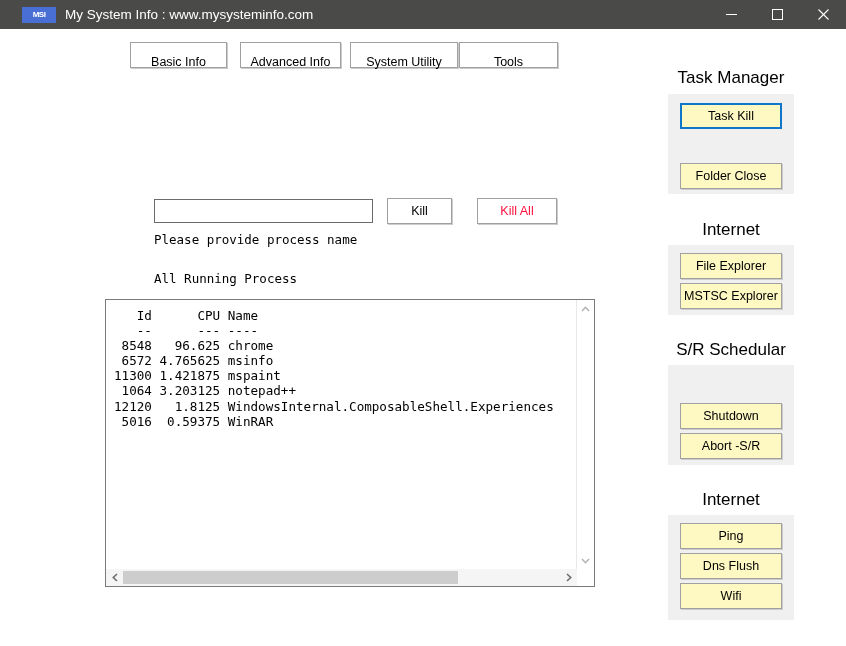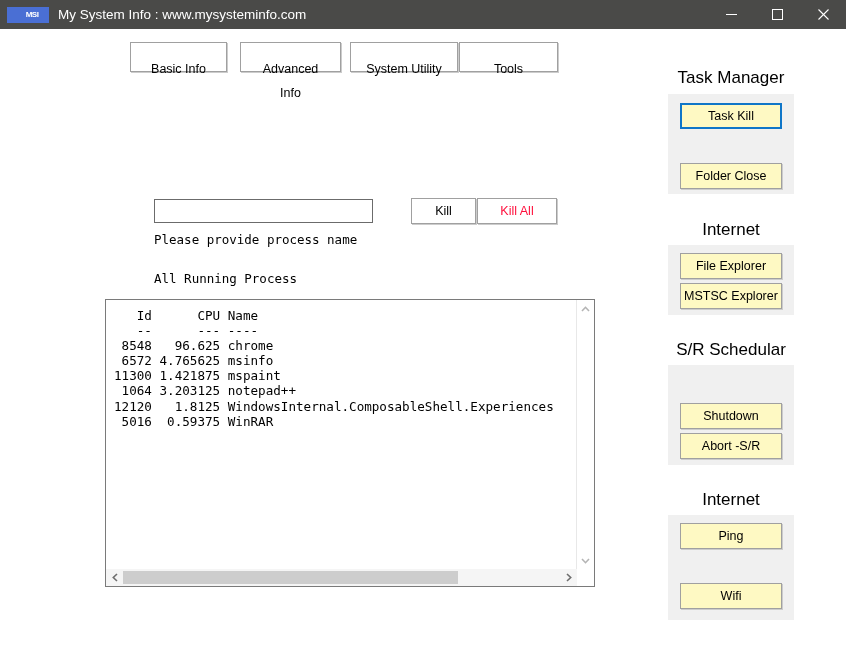--- a/index.html
+++ b/index.html
@@ -19,31 +19,30 @@
   .titlebar {
     position: absolute;
     left: 0; top: 0;
     width: 846px; height: 29px;
     background: #4a4a48;
     display: flex;
     align-items: center;
   }
   .app-icon {
     width: 34px; height: 16px;
-    margin-left: 7px;
+    margin-left: 22px;
     background: #4a6fd4;
     color: #ffffff;
     font-size: 8px;
     font-weight: bold;
     line-height: 16px;
     text-align: center;
     letter-spacing: -0.5px;
     font-family: "Liberation Sans", sans-serif;
     flex: none;
-    padding-left: 8px;
   }
   .title-text {
     margin-left: 9px;
     color: #ffffff;
     font-size: 13.5px;
     font-family: "Liberation Sans", sans-serif;
     white-space: nowrap;
   }
   .win-controls {
     margin-left: auto;
@@ -69,21 +68,21 @@
     height: 26px;
     background: #ffffff;
     border: 1px solid #a0a0a0;
     box-shadow: 1px 1px 0 0 #cccccc;
     font-family: "Liberation Sans", sans-serif;
     font-size: 12.5px;
     color: #000000;
     text-align: center;
     line-height: 24px;
     box-sizing: border-box;
-    padding: 14px;
+    padding: 7px;
     cursor: default;
   }
 
   
   .proc-input {
     position: absolute;
     left: 154px; top: 199px;
     width: 219px; height: 24px;
     border: 1px solid #6b6b6b;
     background: #ffffff;
@@ -100,21 +99,21 @@
     border: 1px solid #a0a0a0;
     box-shadow: 1px 1px 0 0 #cccccc;
     font-family: "Liberation Sans", sans-serif;
     font-size: 12.5px;
     line-height: 24px;
     text-align: center;
     box-sizing: border-box;
     cursor: default;
     padding: 0;
   }
-  #kill-btn   { left: 387px; top: 198px; width: 65px; color: #000000; margin-left: 24px; }
+  #kill-btn   { left: 387px; top: 198px; width: 65px; color: #000000; }
   #killall-btn{ left: 477px; top: 198px; width: 80px; color: #ff0f3c; }
 
   .mono-label {
     position: absolute;
     font-family: "DejaVu Sans Mono", "Liberation Mono", monospace;
     font-size: 12.5px;
     color: #000000;
     white-space: pre;
   }
   #hint-label { left: 154px; top: 232px; }
@@ -310,15 +309,16 @@
       <button class="side-btn" style="top: 38px;">MSTSC Explorer</button>
     </div>
     <div class="side-title" style="left: 668px; top: 340px;">S/R Schedular</div>
     <div class="side-panel" style="left: 668px; top: 365px; height: 100px;">
       <button class="side-btn" style="top: 38px;">Shutdown</button>
       <button class="side-btn" style="top: 68px;">Abort -S/R</button>
     </div>
     <div class="side-title" style="left: 668px; top: 490px;">Internet</div>
     <div class="side-panel" style="left: 668px; top: 515px; height: 105px;">
       <button class="side-btn" style="top: 8px;">Ping</button>
+      <button class="side-btn" style="top: 38px;">Dns Flush</button>
       <button class="side-btn" style="top: 68px;">Wifi</button>
     </div>
   </div>
 
 </body></html>

